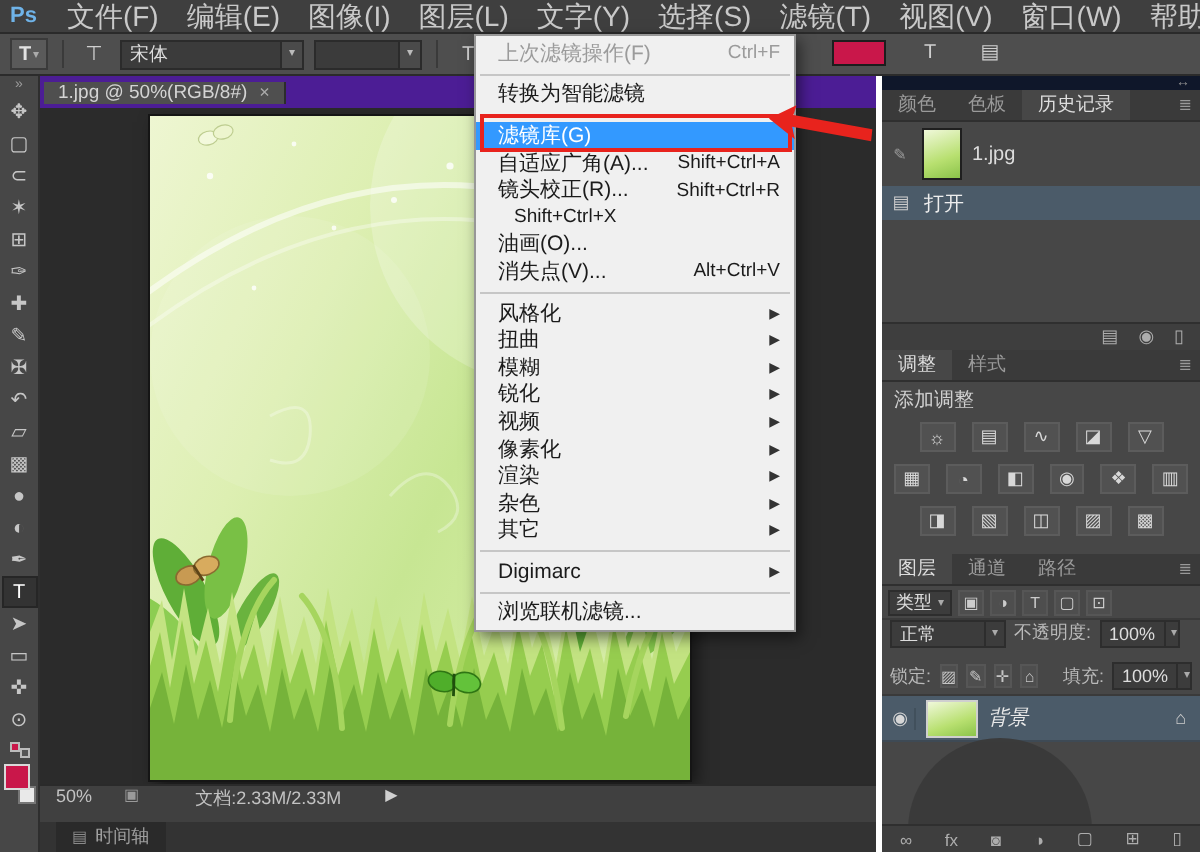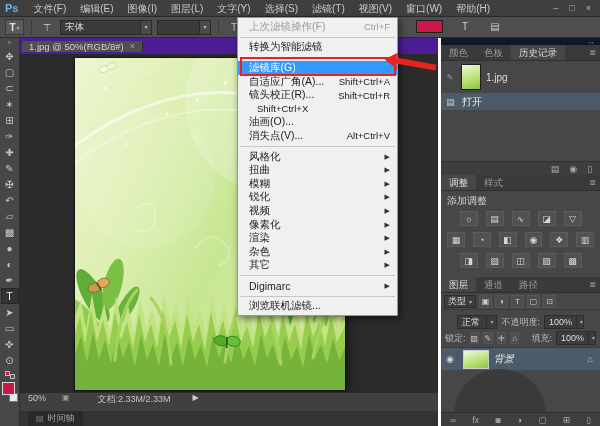--- a/index.html
+++ b/index.html
@@ -1,21 +1,21 @@
 <!DOCTYPE html>
 <html><head>
 <meta charset="utf-8">
 <style>
 *{margin:0;padding:0;box-sizing:border-box}
 html,body{width:600px;height:426px;overflow:hidden;background:#222}
 .app{position:relative;width:600px;height:426px;font-family:"Liberation Sans","DejaVu Sans",sans-serif;background:#454545;font-size:10px;color:#ccc}
 
 .menubar{position:absolute;top:0;left:0;right:0;height:17px;background:#3f3f3f;border-bottom:1px solid #2a2a2a;display:flex;align-items:center}
 .ps-logo{color:#6fb3e8;font-weight:bold;font-size:11px;padding:0 8px 0 5px}
-.mitem{padding:0 7px;height:17px;line-height:17px;color:#c9c9c9;font-size:10px;white-space:nowrap}
+.mitem{padding:0 7px;height:17px;line-height:17px;color:#c9c9c9;font-size:14px;white-space:nowrap}
 .win-controls{margin-left:auto;display:flex;gap:11px;padding-right:9px;color:#b5b5b5;font-size:9px}
 
 .optionsbar{position:absolute;top:17px;left:0;right:0;height:21px;background:#4e4e4e;border-bottom:1px solid #2b2b2b;display:flex;align-items:center;gap:5px;padding:0 5px}
 .ob-tool{width:19px;height:16px;background:#5a5a5a;border:1px solid #3a3a3a;display:flex;align-items:center;justify-content:center;font-weight:bold;color:#e2e2e2;gap:1px}
 .ob-tool .arr{font-size:6px;color:#aaa}
 .ob-sep{width:1px;height:14px;background:#3a3a3a;margin:0 2px}
 .ob-icon{color:#cfcfcf;font-size:10px;width:16px;text-align:center}
 .ob-select{height:15px;background:#3b3b3b;border:1px solid #2b2b2b;display:flex;align-items:flex-end;color:#ddd;font-size:9.5px}
 .ob-select .val{padding:0 4px;flex:1;white-space:nowrap}
 .ob-select .arr{width:11px;text-align:center;background:#4a4a4a;font-size:6px;color:#bbb;line-height:13px;border-left:1px solid #2b2b2b}
@@ -68,21 +68,21 @@
 .pfooter{height:14px;background:#3e3e3e;border-top:1px solid #2f2f2f;display:flex;justify-content:flex-end;gap:10px;padding:0 8px;align-items:center;color:#adadad;font-size:9px;flex:none}
 .adj-body{height:86px;background:#474747;padding:2px 6px;flex:none}
 .adj-title{font-size:10px;color:#cfcfcf;height:15px;line-height:15px}
 .adj-row{display:flex;justify-content:center;gap:8px;height:21px;align-items:center}
 .adj-ic{width:18px;height:15px;border:1px solid #5c5c5c;background:#515151;color:#d8d8d8;font-size:9px;display:flex;align-items:center;justify-content:center}
 .layers-body{flex:1;background:#474747;display:flex;flex-direction:column;position:relative;overflow:hidden}
 .l-filter{height:17px;display:flex;align-items:center;gap:3px;padding:0 3px;border-bottom:1px solid #3a3a3a}
 .l-kind{display:flex;align-items:center;background:#3c3c3c;border:1px solid #2d2d2d;height:13px;font-size:9px;padding:0 3px;gap:3px;color:#ddd}
 .l-kind .arr{font-size:6px;color:#aaa}
 .l-kindbtn{width:13px;height:13px;border:1px solid #565656;background:#4e4e4e;color:#ccc;font-size:8px;display:flex;align-items:center;justify-content:center}
-.l-blend{height:19px;display:flex;align-items:flex-end;gap:4px;padding:0 16px}
+.l-blend{height:19px;display:flex;align-items:flex-start;gap:4px;padding:0 4px}
 .l-select{display:flex;align-items:center;background:#3c3c3c;border:1px solid #2d2d2d;height:14px;font-size:9px;color:#ddd}
 .l-select .val{flex:1;padding:0 4px}.l-select .arr{font-size:6px;padding:0 3px;color:#aaa;border-left:1px solid #2d2d2d;line-height:12px}
 .blend-select{width:58px}.op-select{width:40px}
 .l-lab{font-size:9px;color:#b9b9b9;white-space:nowrap}
 .l-lock{height:18px;display:flex;align-items:center;gap:4px;padding:0 4px}
 .lock-ic{width:12px;height:12px;font-size:8px;color:#c5c5c5;display:flex;align-items:center;justify-content:center;border:1px solid #565656;background:#4e4e4e}
 .l-row{height:24px;background:#4b5b69;display:flex;align-items:center;gap:5px;padding-left:2px;border-top:1px solid #3a3a3a;border-bottom:1px solid #3e4a55}
 .l-eye{width:15px;text-align:center;color:#d6d6d6;font-size:9px;border-right:1px solid #41505c}
 .l-thumb{width:26px;height:19px;border:1px solid #cfcfcf;background:linear-gradient(160deg,#f0f8da,#b8e070 60%,#8bc34a)}
 .l-name{flex:1;font-style:italic;color:#e8e8e8;font-size:10px}

